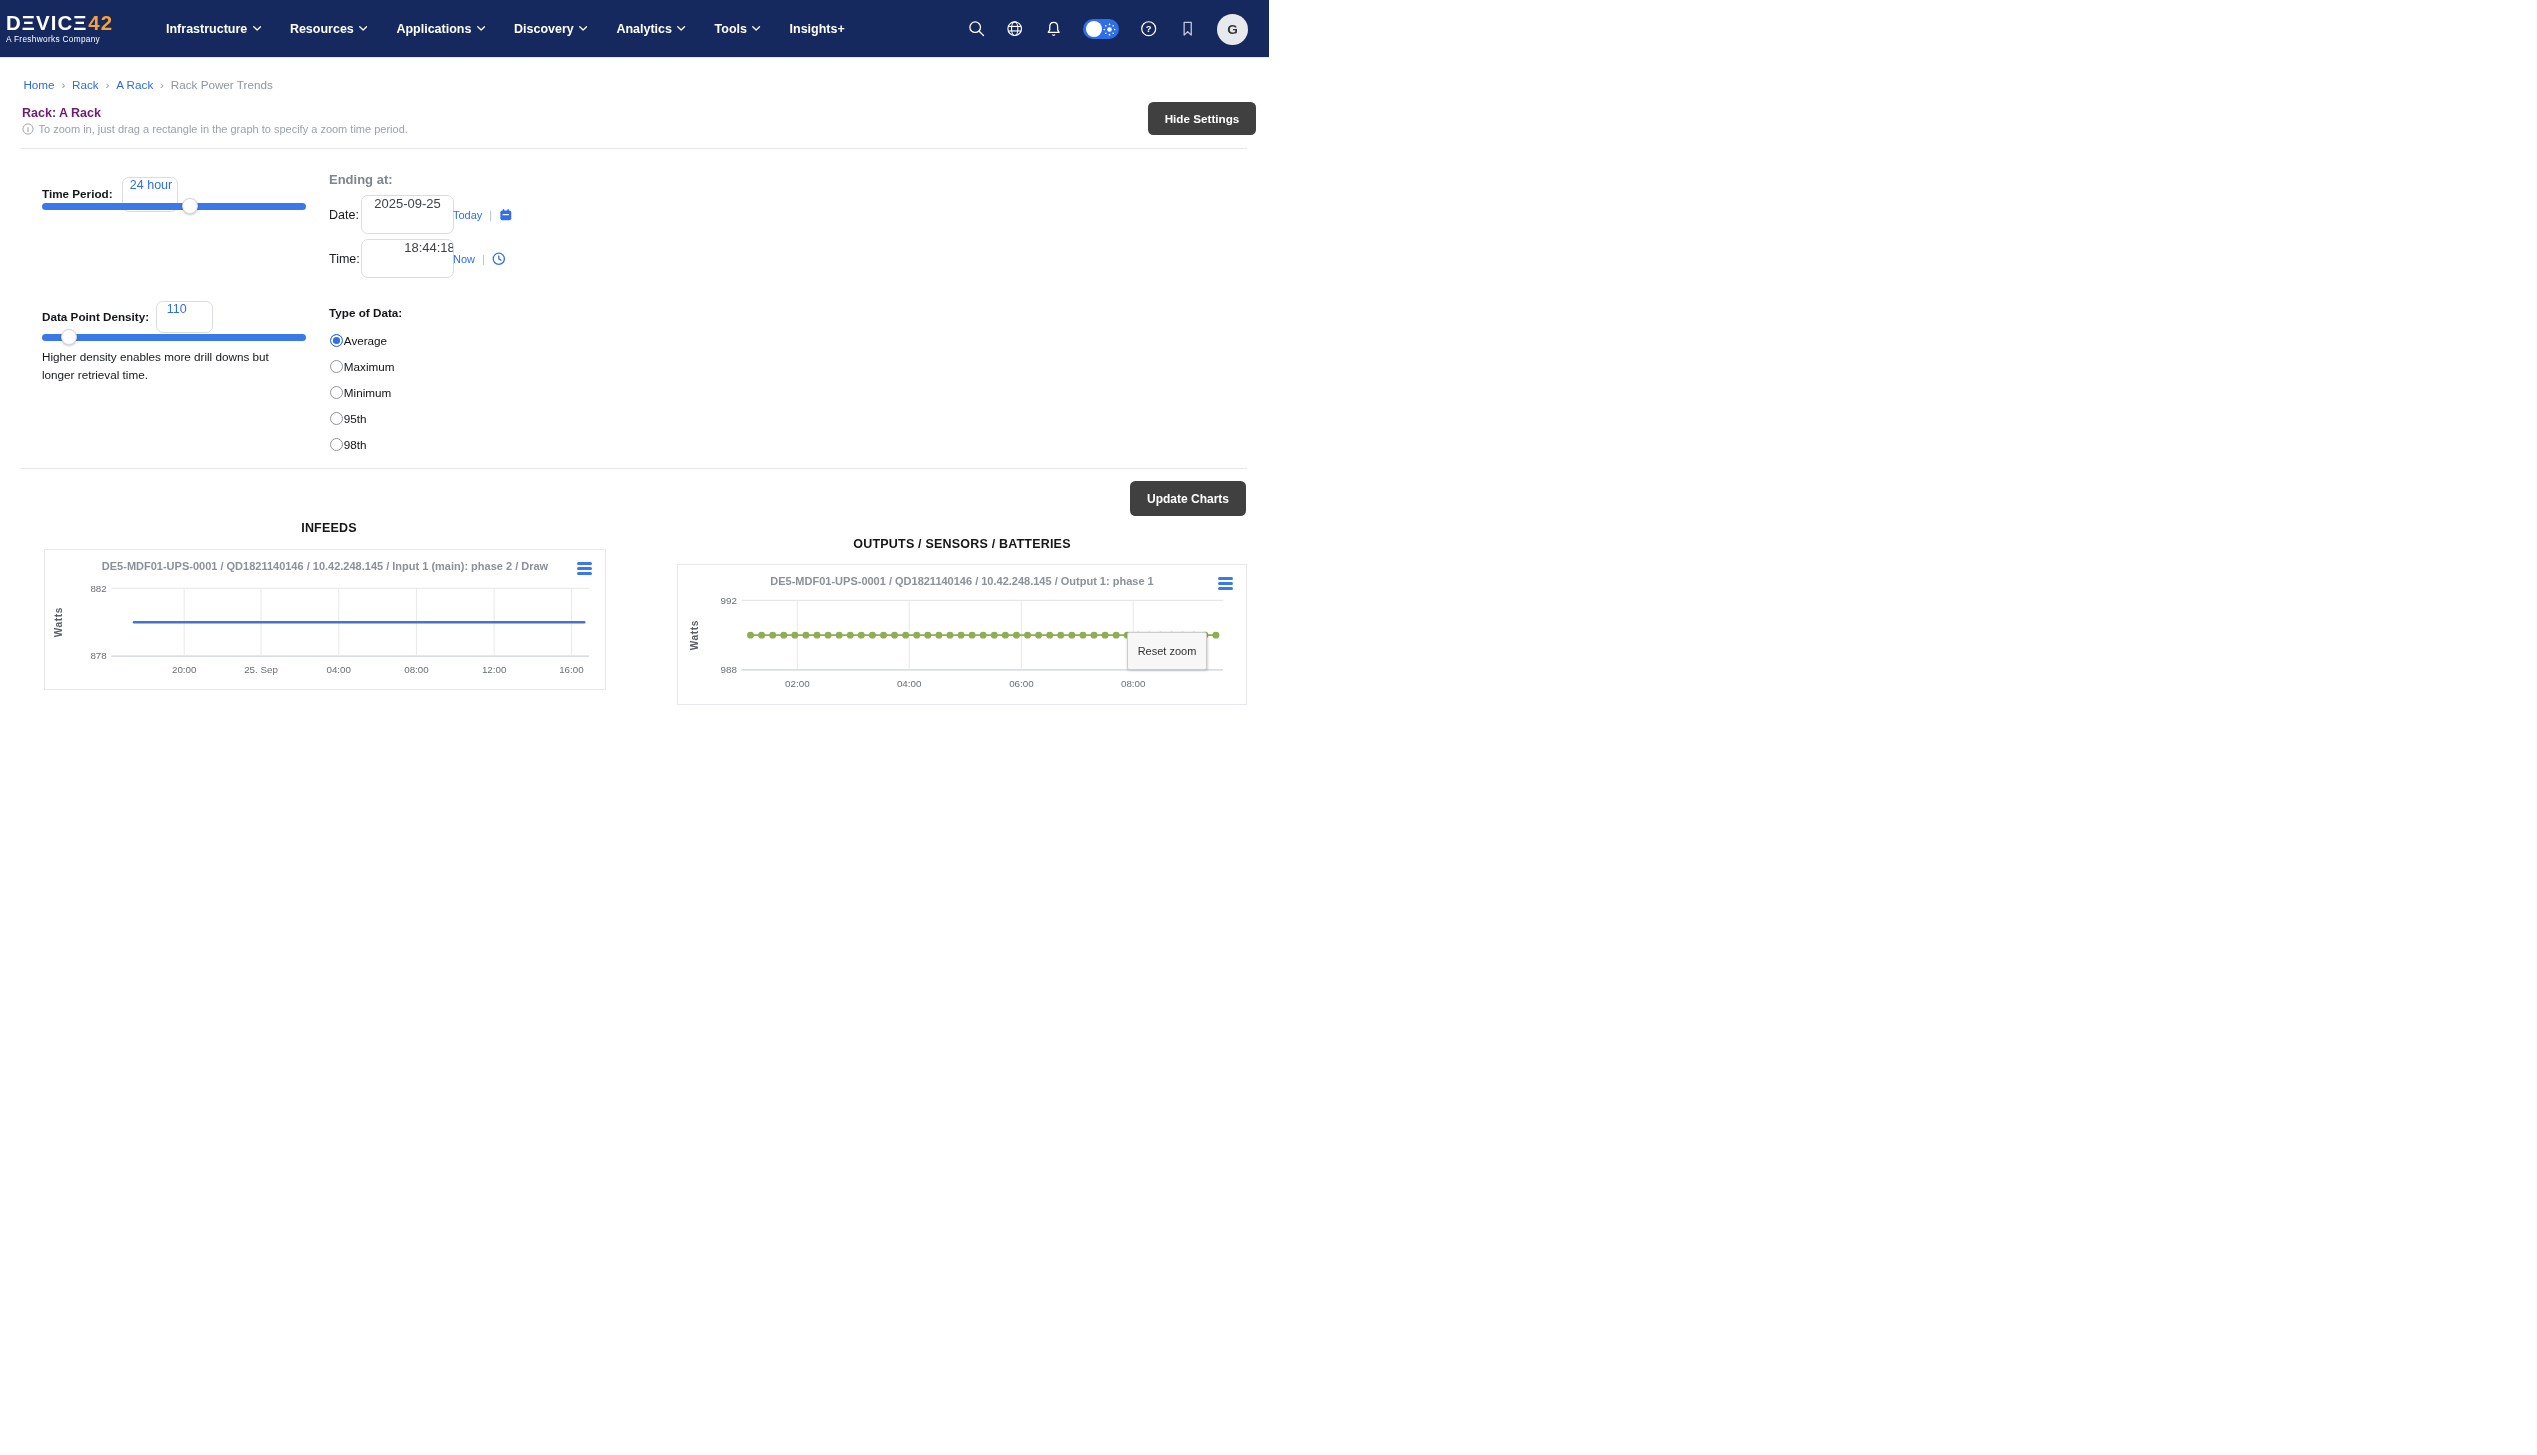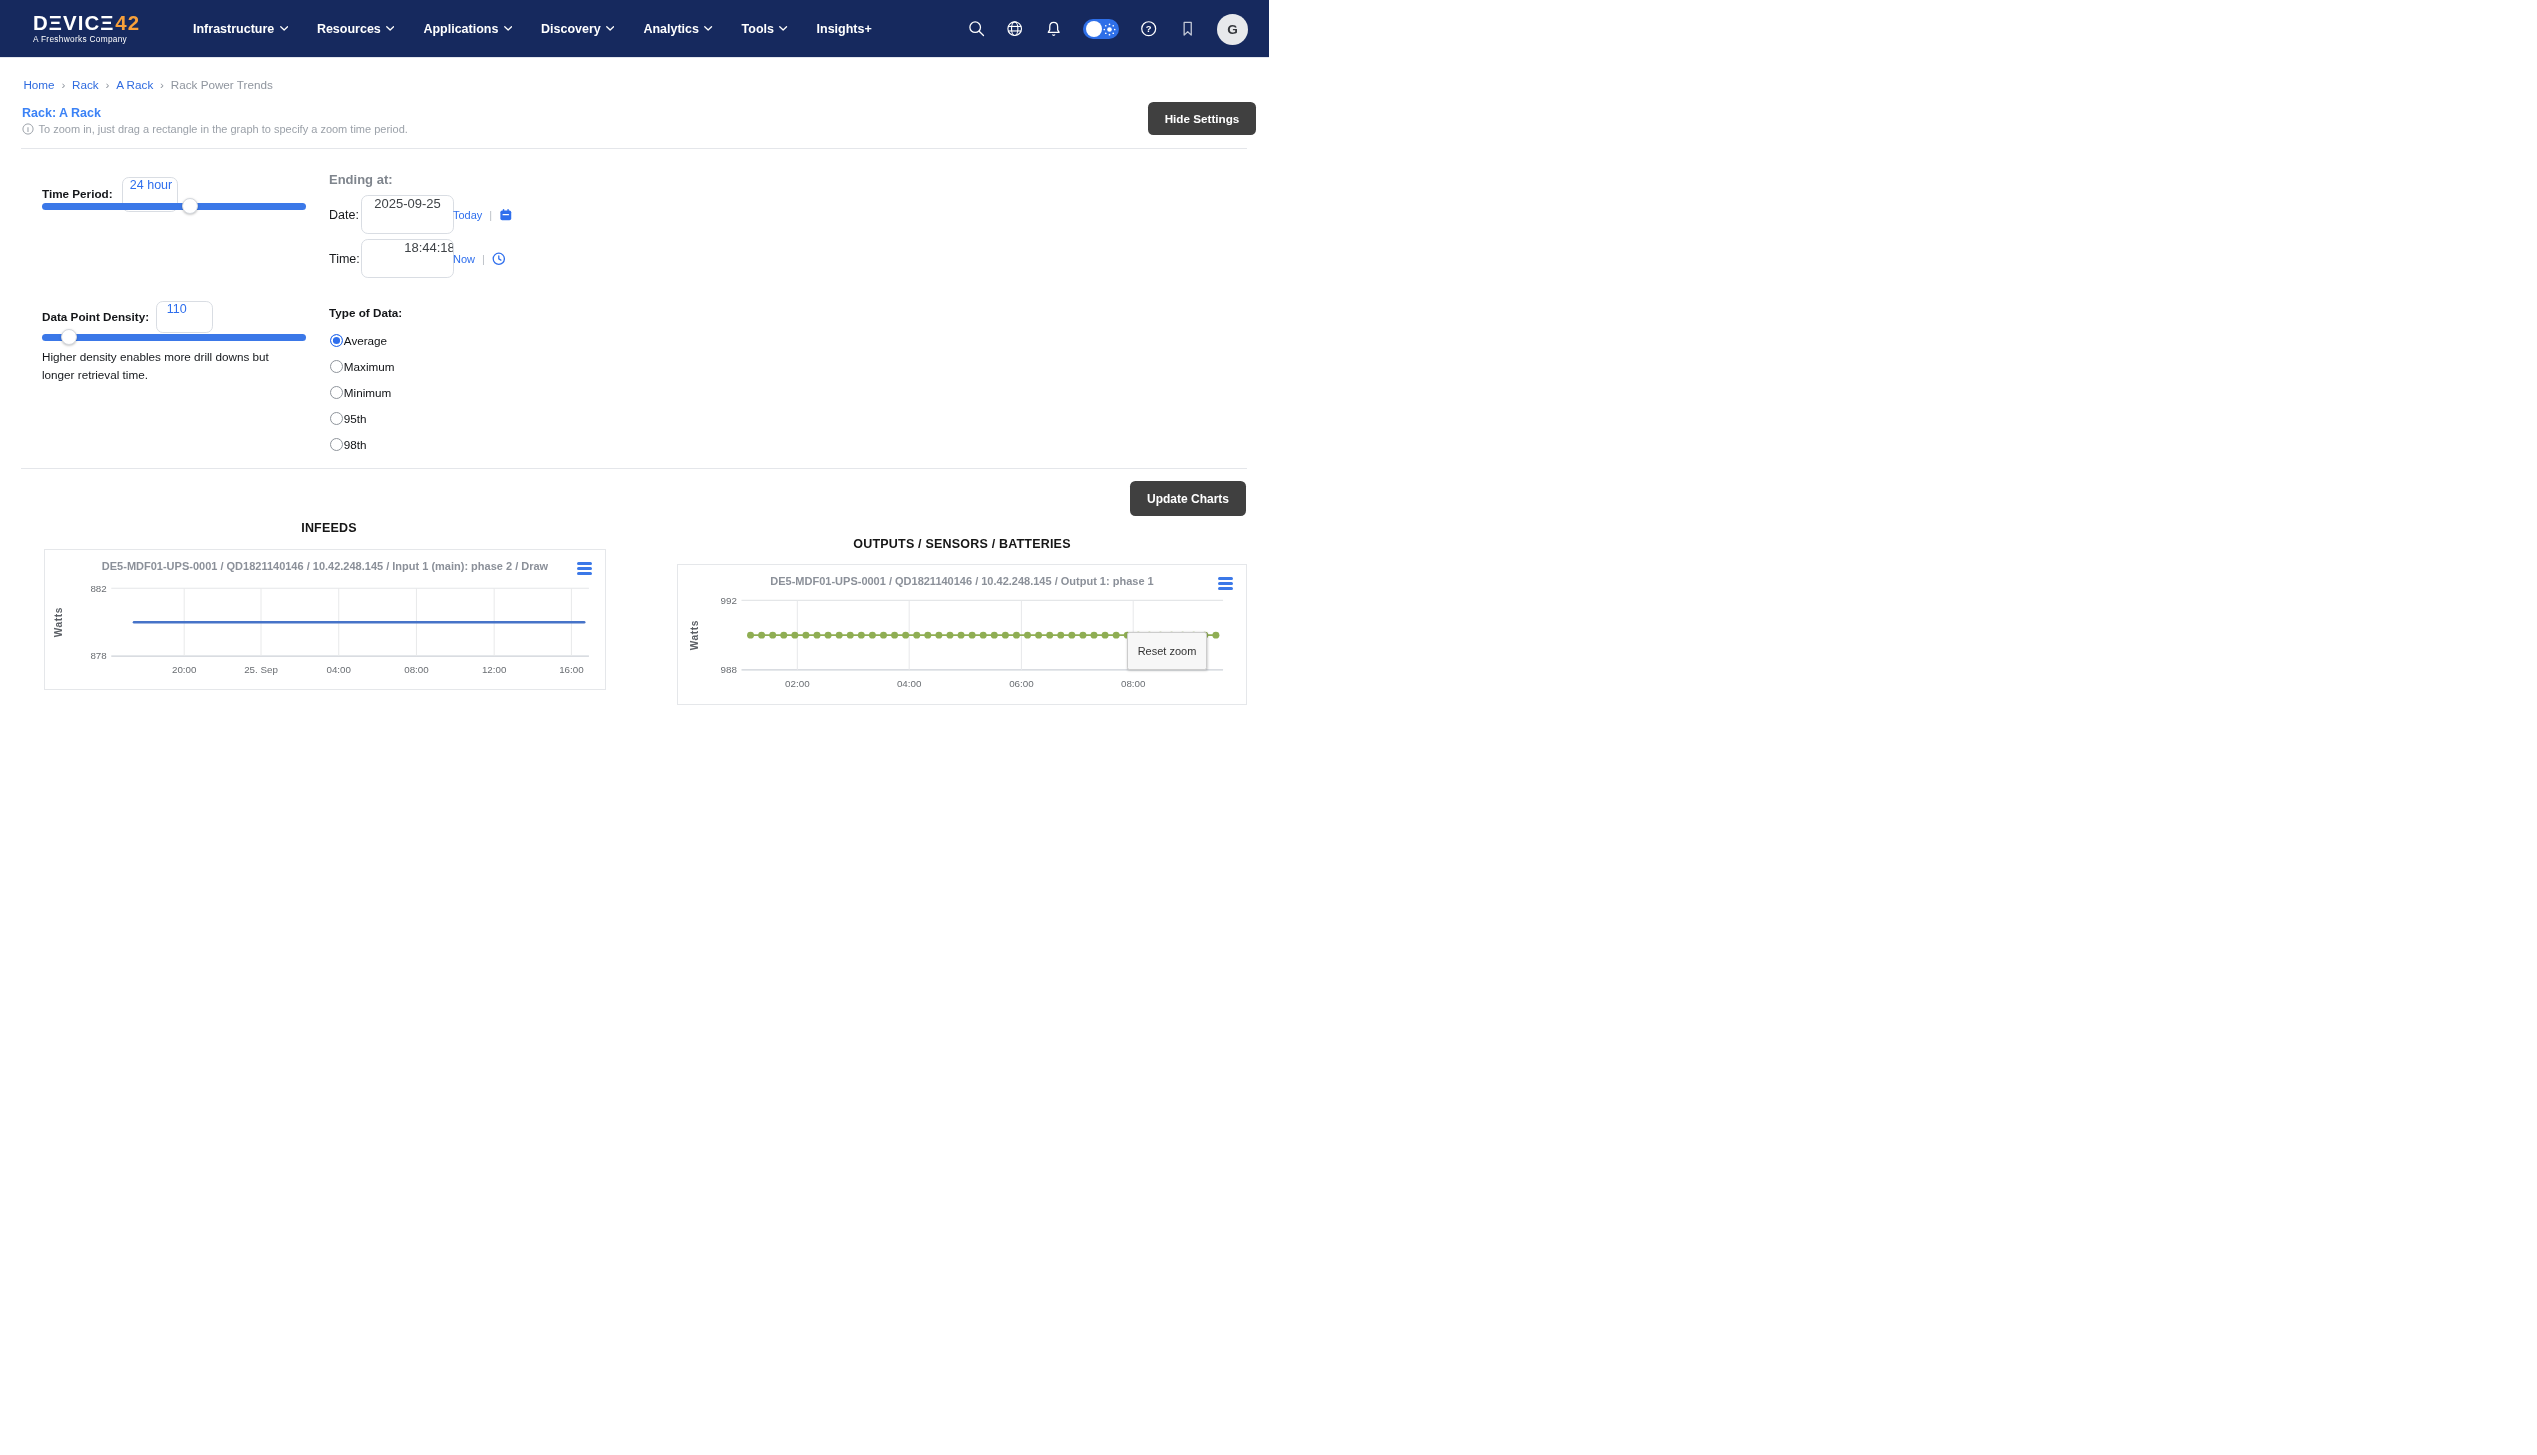--- a/index.html
+++ b/index.html
@@ -1,38 +1,38 @@
 <!DOCTYPE html>
 <html style="font-size:12px"><head>
 <meta charset="utf-8">
 <style>
   html,body{margin:0;padding:0;background:#fff;font-family:"Liberation Sans",sans-serif;}
   .page{position:relative;width:1269px;height:728px;background:#fff;overflow:hidden;}
 
   
   .navbar{position:absolute;left:0;top:0;width:1269px;height:58px;background:#16295e;display:flex;align-items:center;border-bottom:0.8px solid #e3e6ee;box-sizing:border-box;}
-  .logo{margin-left:33px;cursor:pointer;min-width:133px;}
+  .logo{margin-left:6px;cursor:pointer;min-width:133px;}
   .logo-line{font-size:20.4px;font-weight:700;color:#fff;letter-spacing:1.1px;line-height:21px;}
   .logo-accent{color:#f7a03b;margin-left:0.8px;}
   .logo-sub{font-size:8.3px;color:#fff;letter-spacing:0.3px;margin-top:0.8px;}
   .nav-menu{display:flex;align-items:center;gap:29px;margin-left:27px;justify-content:space-between;}
   .nav-item{display:flex;align-items:center;gap:5.3px;color:#fff;font-size:12.5px;font-weight:600;cursor:pointer;white-space:nowrap;}
   .nav-icons{position:absolute;right:21px;top:0;height:58px;display:flex;align-items:center;gap:21px;}
   .nav-icon{display:flex;align-items:center;justify-content:center;cursor:pointer;}
   .toggle-pill{position:relative;width:36px;height:20.4px;background:#2e6fe8;border-radius:10.6px;cursor:pointer;}
   .toggle-knob{position:absolute;left:2.3px;top:2.3px;width:16px;height:16px;background:#fff;border-radius:50%;}
   .toggle-sun{position:absolute;right:3px;top:3.8px;}
   .avatar{width:31px;height:31px;border-radius:50%;background:#e7e9ec;color:#33363b;font-size:13.6px;font-weight:700;display:flex;align-items:center;justify-content:center;cursor:pointer;}
 
   
   .breadcrumb{position:absolute;left:23.4px;top:78px;display:flex;align-items:center;gap:6.8px;font-size:11.7px;}
   .crumb-link{color:#2f6bdf;cursor:pointer;text-decoration:none;}
   .crumb-current{color:#8f959e;}
   .crumb-sep{color:#8f959e;}
-  .rack-title{position:absolute;left:22px;top:106px;font-size:12.5px;font-weight:600;color:#3b82f6;}
+  .rack-title{position:absolute;left:22px;top:106px;font-size:12.5px;font-weight:600;color:#701a75;}
   .zoom-hint{position:absolute;left:22px;top:123px;display:flex;align-items:center;gap:4.5px;font-size:11px;color:#9ba1a9;}
   .btn-primary{position:absolute;background:#404040;color:#fff;border:none;border-radius:5.3px;font-family:Liberation Sans, sans-serif;font-weight:600;cursor:pointer;}
   #hide-settings{left:1148px;top:102px;width:108px;height:33px;font-size:11.7px;}
   #update-charts{left:1130px;top:481px;width:116px;height:35px;font-size:12px;}
   .divider{position:absolute;left:21px;width:1226px;height:0.8px;background:#e4e6ea;}
   #divider1{top:148px;} #divider2{top:468px;}
 
   
   .field-label{position:absolute;font-size:11.7px;font-weight:600;color:#141619;}
   #tp-label{left:42px;top:187px;}

